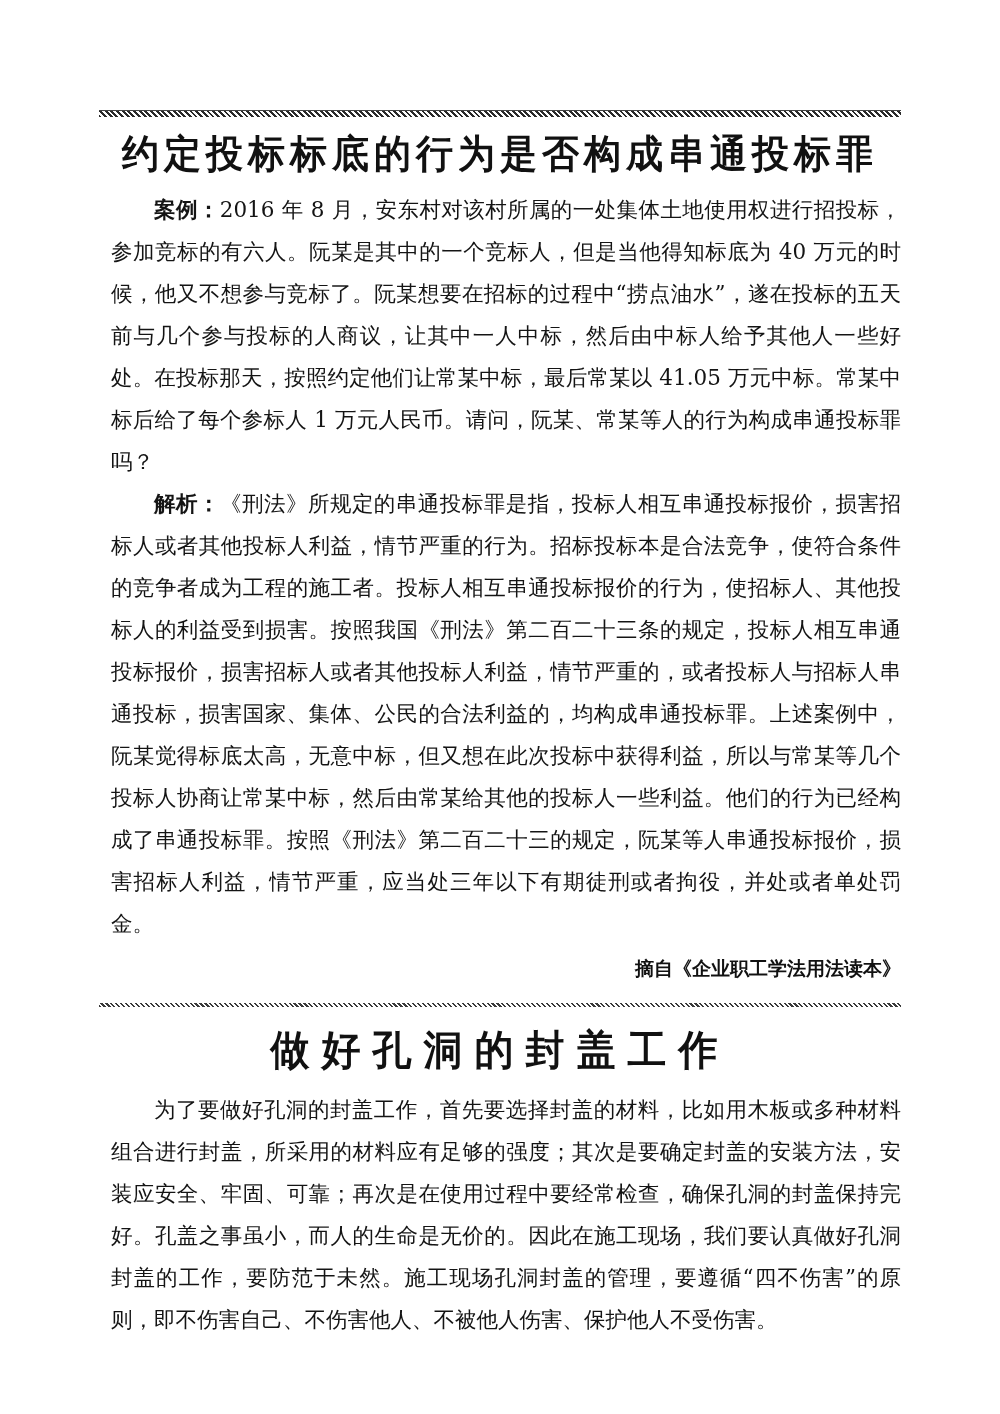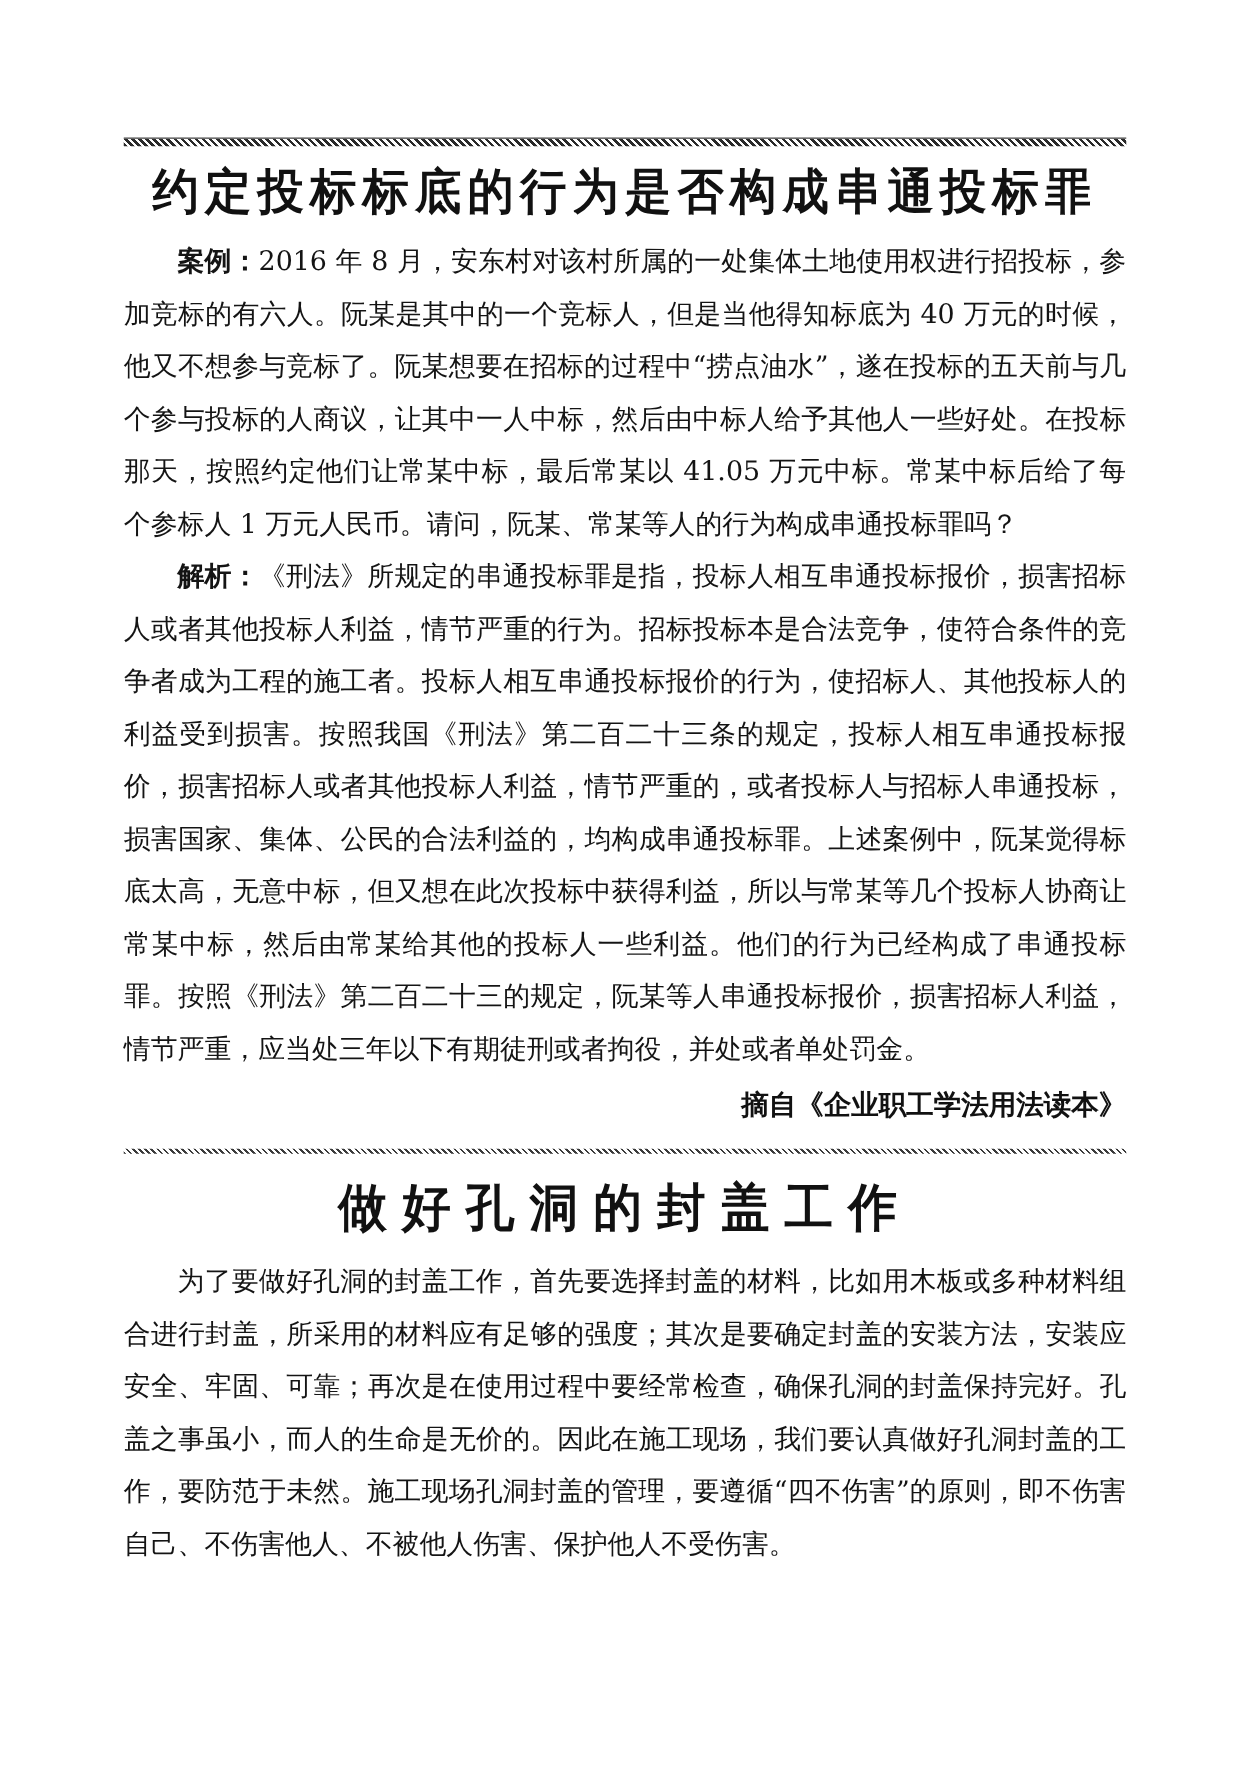--- a/index.html
+++ b/index.html
@@ -40,26 +40,27 @@
     letter-spacing: 12px;
     padding: 10px 0 12px 0;
   }
   .body-para {
     font-size: 21.5px;
     line-height: 42px;
     text-align: justify;
     text-justify: inter-ideograph;
     text-indent: 2em;
     color: #141414;
+    margin-left: 12px;
   }
   .para-label { font-weight: bold; }
   .attribution {
     text-align: right;
     font-weight: bold;
-    font-size: 22px;
+    font-size: 19px;
     line-height: 42px;
     color: #111;
   }
   .attr-1 { margin: 2px 0 10px 0; }
 </style>
 </head>
 <body>
 
 <div class="content">
 

